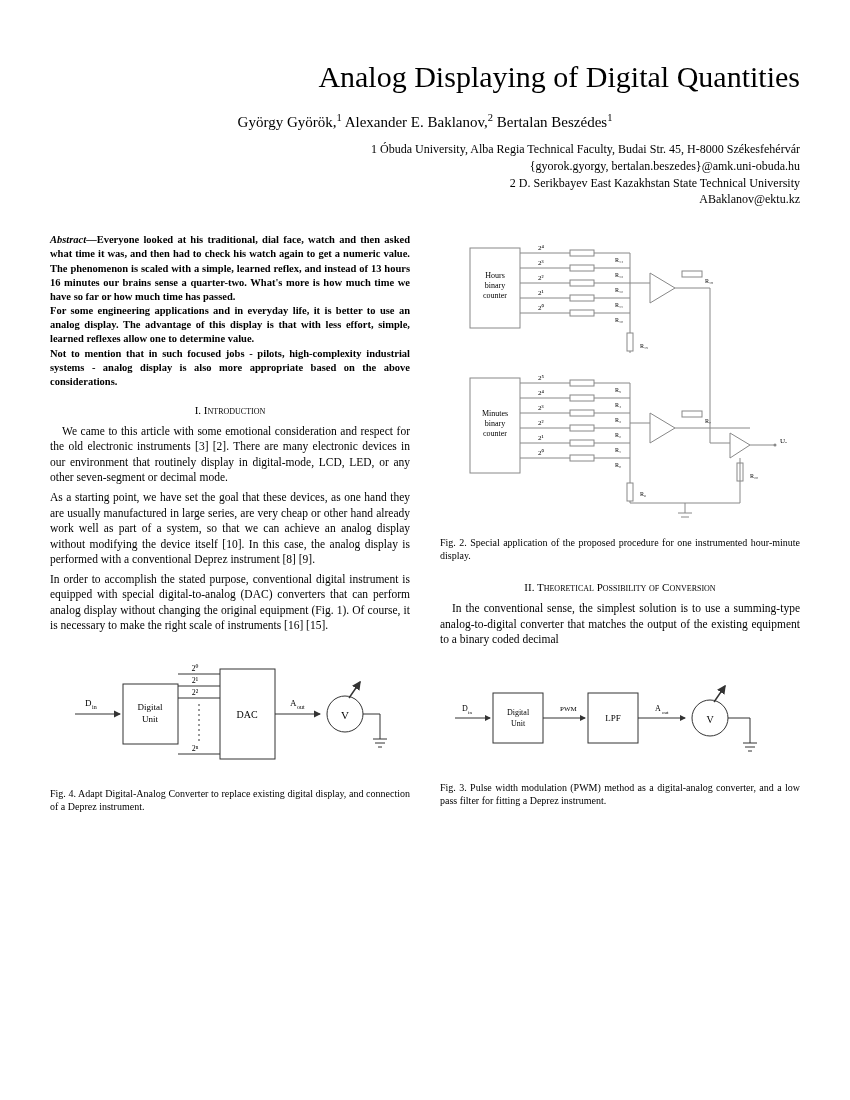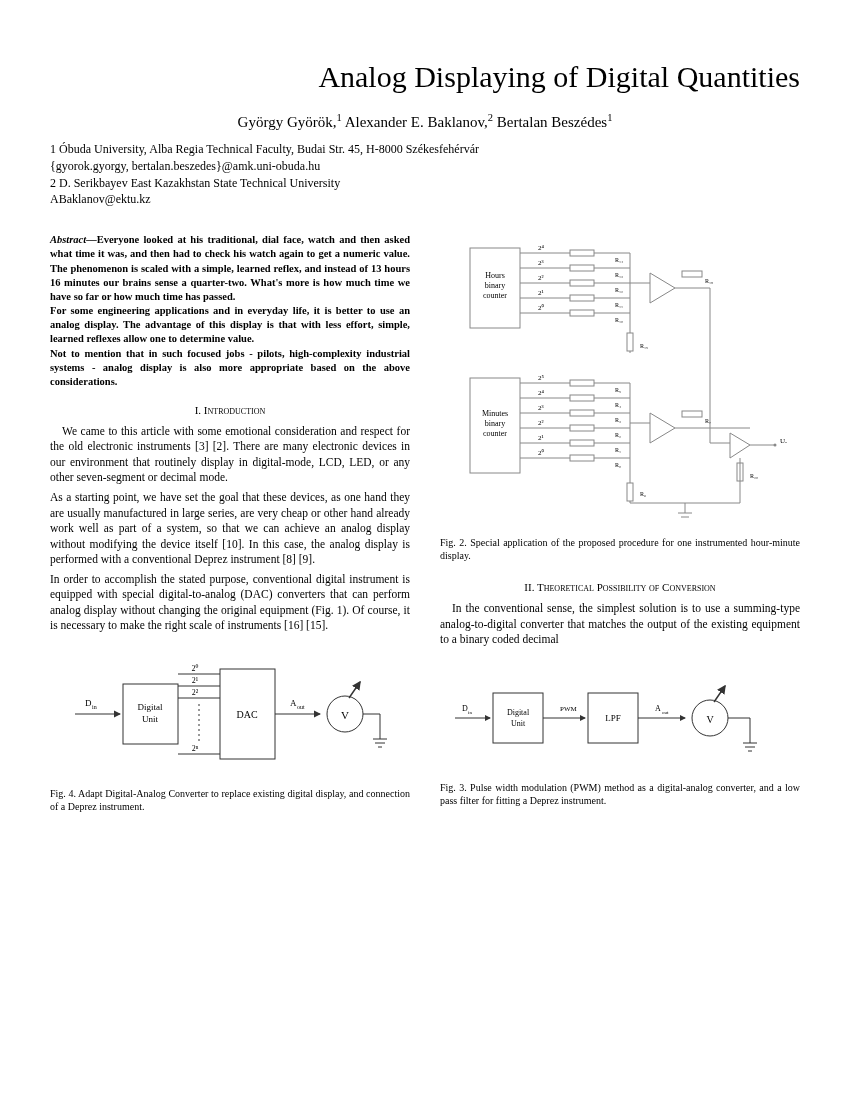--- a/index.html
+++ b/index.html
@@ -16,21 +16,21 @@
     font-size: 30px;
     font-weight: normal;
     margin-bottom: 18px;
   }
   .authors {
     text-align: center;
     font-size: 15px;
     margin-bottom: 10px;
   }
   .affiliations {
-    text-align: left;
+    text-align: right;
     font-size: 12px;
     margin-bottom: 25px;
     line-height: 1.4;
   }
   .two-col {
     display: flex;
     gap: 30px;
   }
   .col {
     width: 50%;

